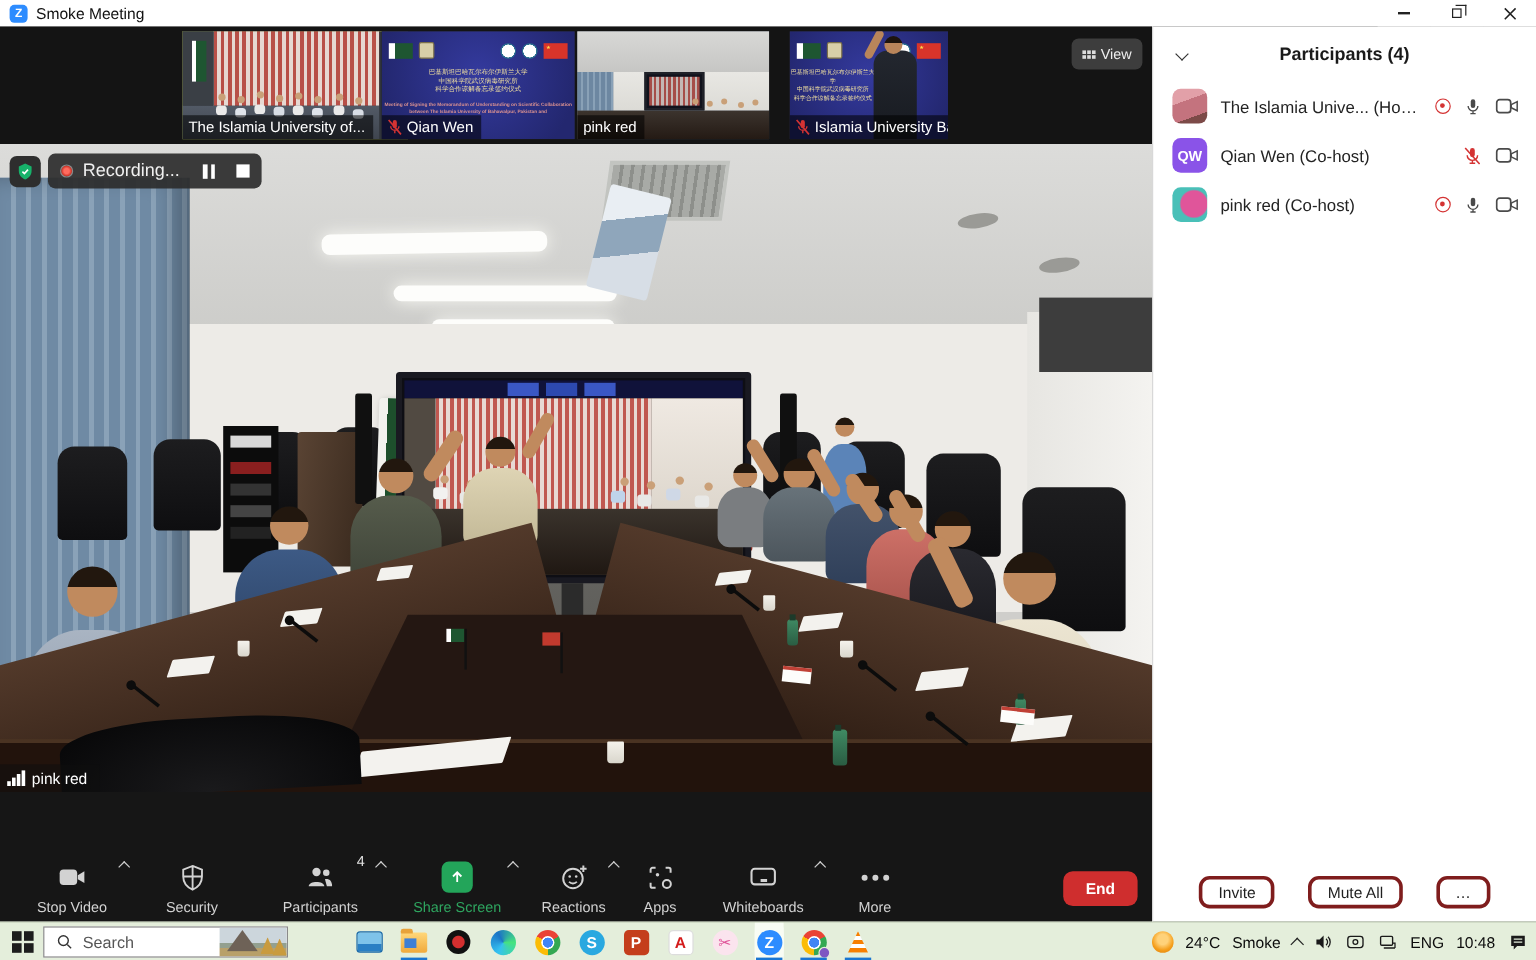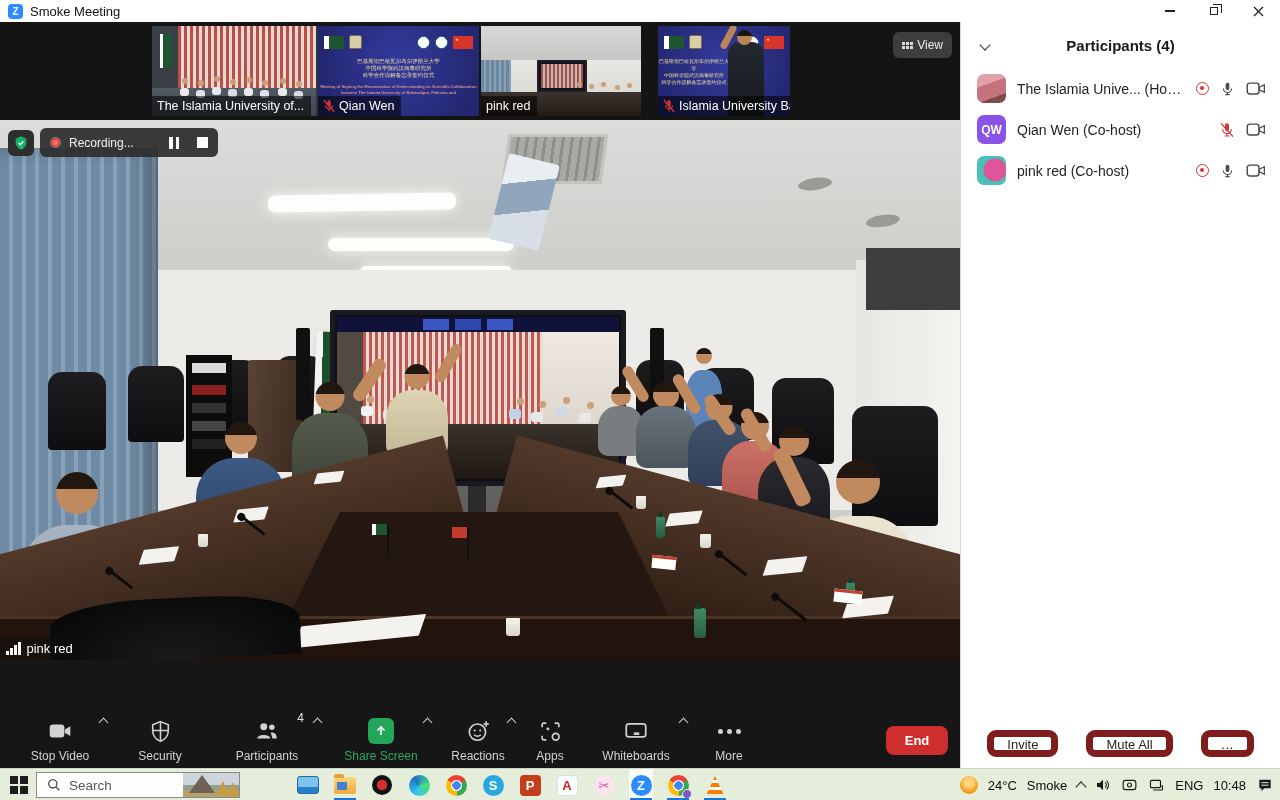--- a/index.html
+++ b/index.html
@@ -117,21 +117,21 @@
   .bottle::before { content:""; position:absolute; left:2px; top:-4px; width:5px; height:5px; background:#1c3a2a; }
   .micstick { position:absolute; width:2.5px; height:28px; background:#0c0c0c; transform:rotate(-52deg); }
   .micstick::after { content:""; position:absolute; left:-3px; top:-5px; width:8px; height:8px; border-radius:50%; background:#0c0c0c; }
   .namecard { position:absolute; width:24px; height:13px; background:#fdfdfb; border-top:3px solid #c04136; transform:rotate(6deg); }
   .chairback-fg { left:50px; top:478px; width:250px; height:62px; background:radial-gradient(ellipse at 50% 100%,#1a1a1c,#050506); border-radius:40% 40% 0 0; transform:rotate(-3deg); }
 
   
   .shield-badge { position:absolute; left:8px; top:10px; width:26px; height:26px; background:#2e2e2e; border-radius:6px; display:flex; align-items:center; justify-content:center; z-index:9; }
   .rec-pill { position:absolute; left:40px; top:8px; width:178px; height:29px; background:rgba(45,45,45,.92); border-radius:6px; display:flex; align-items:center; z-index:9; padding:0 10px; gap:8px; }
   .rec-dot { width:11px; height:11px; border-radius:50%; background:radial-gradient(#ff6b5e 0 35%,#c62b1f 70%); border:1px solid #8a8a8a; }
-  .rec-text { color:#f0f0f0; font-size:12px; flex:1; }
+  .rec-text { color:#f0f0f0; font-size:15px; flex:1; }
   .rec-pause { display:flex; gap:3px; background:none; border:none; cursor:pointer; }
   .rec-pause i { width:3.5px; height:12px; background:#fff; }
   .rec-stop { width:11px; height:11px; background:#fff; border:none; cursor:pointer; margin-left:10px; }
   .speaker-tag { position:absolute; left:0; bottom:0; height:23px; background:rgba(15,15,15,.55); display:flex; align-items:center; gap:6px; padding:0 10px 0 6px; z-index:9; }
   .speaker-tag span { color:#fff; font-size:13px; }
   .sigbars { display:flex; align-items:flex-end; gap:1.5px; }
   .sigbars i { width:2.5px; background:#fff; }
 
   
   .controlbar { position:absolute; left:0; top:638px; width:960px; height:108px; background:#161616; display:flex; align-items:flex-end; padding:0 0 5px 8px; }
@@ -154,21 +154,21 @@
   .avatar { width:29px; height:29px; border-radius:7px; flex:0 0 auto; display:flex; align-items:center; justify-content:center; color:#fff; font-size:12px; font-weight:bold; }
   .av-univ { background:linear-gradient(160deg,#e2a0a8 0 35%,#c4737e 35% 75%,#7c4a48 75%); }
   .av-squirrel { background:radial-gradient(circle at 62% 48%, #e0559a 0 46%, #49c0b8 52%); }
   .av-qw { background:#8a53e8; }
   .av-iu { background:#25a389; }
   .pname { flex:1; font-size:14px; color:#232323; white-space:nowrap; overflow:hidden; text-overflow:ellipsis; }
   .picons { display:flex; align-items:center; gap:11px; }
   .rec-ind { width:13px; height:13px; border-radius:50%; border:1.6px solid #d43333; position:relative; }
   .rec-ind::before { content:""; position:absolute; left:2.6px; top:2.6px; width:4.6px; height:4.6px; border-radius:50%; background:#d43333; }
   .panel-footer { position:absolute; left:0; right:0; bottom:11px; display:flex; justify-content:center; gap:28px; }
-  .pf-btn { height:27px; padding:0 13px; background:#fff; border:7px solid #7f1d1d; border-radius:9px; font-size:13px; color:#1f1f1f; cursor:pointer; }
+  .pf-btn { height:27px; padding:0 13px; background:#fff; border:3px solid #7f1d1d; border-radius:9px; font-size:13px; color:#1f1f1f; cursor:pointer; }
 
   
   .taskbar { position:absolute; left:0; top:768px; width:1280px; height:32px; background:#e4eedb; border-top:1px solid #cdd7c3; z-index:50; }
   .startbtn { position:absolute; left:10px; top:7px; width:18px; height:18px; display:grid; grid-template-columns:8px 8px; grid-template-rows:8px 8px; gap:2px; background:none; border:none; cursor:pointer; }
   .startbtn i { background:#1d1d1d; }
   .searchbox { position:absolute; left:36px; top:3px; width:204px; height:26px; background:#fff; border:1px solid #8a8a8a; display:flex; align-items:center; overflow:hidden; }
   .searchbox input { border:none; outline:none; flex:1; font-size:13.5px; color:#444; font-family:"Liberation Sans",sans-serif; min-width:0; }
   .searchbox input::placeholder { color:#555; }
   .search-glass { margin:0 8px 0 10px; flex:0 0 auto; }
   .scenery { width:56px; height:24px; flex:0 0 auto; position:relative; background:linear-gradient(180deg,#ccd6dc 0 52%,#93a08f 52% 72%,#b8a06a 72%); overflow:hidden; }

